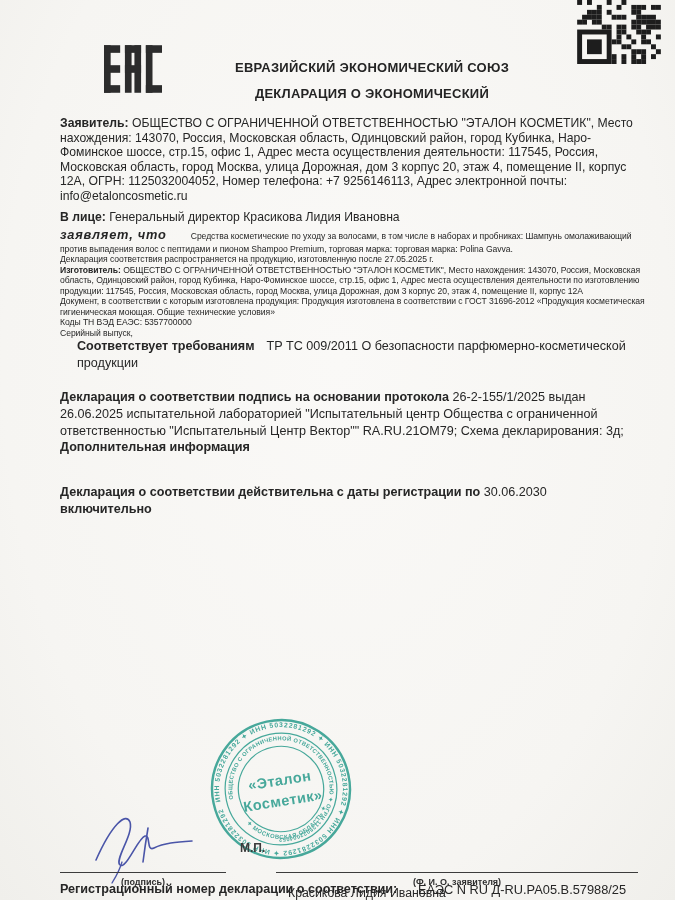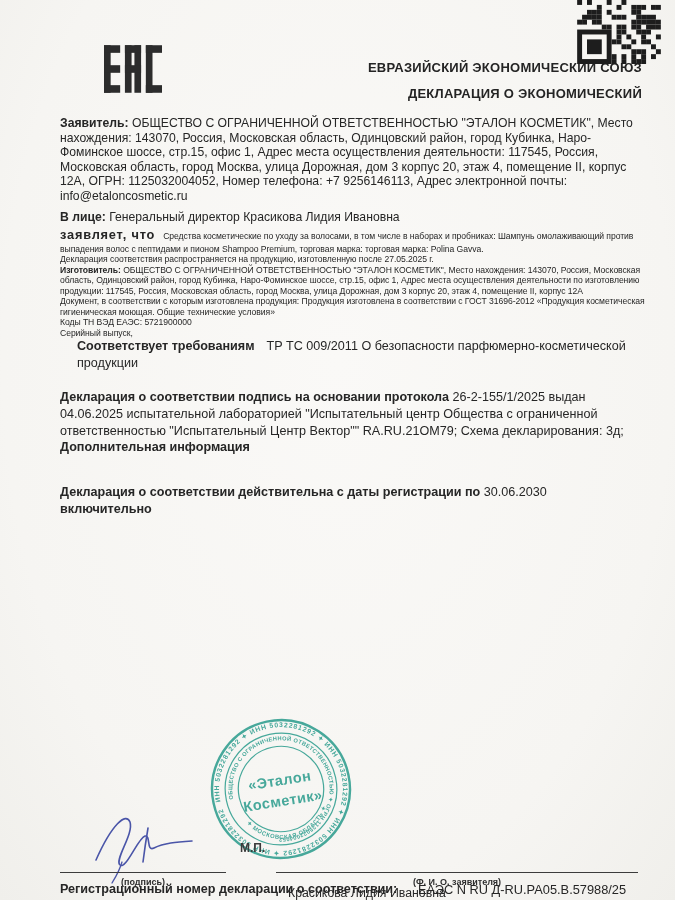--- a/index.html
+++ b/index.html
@@ -16,34 +16,34 @@
     color:var(--txt);
     overflow:hidden;
   }
   .abs{position:absolute;}
   p{margin:0;}
   b{font-weight:700;}
 
   
   .eac-logo{left:104px;top:44px;width:58px;height:50px;}
   .eac-logo svg{display:block;}
-  .title{left:102px;width:540px;text-align:right;font-weight:600;font-size:13px;letter-spacing:.25px;color:#242424;}
+  .title{left:102px;width:540px;text-align:center;font-weight:600;font-size:13px;letter-spacing:.25px;color:#242424;}
   .t1{top:60px;}
   .t2{top:86px;}
   .qr{left:577px;top:0;width:84px;height:64px;}
 
   
   .body-txt{font-size:12.2px;line-height:14.6px;}
   .applicant{left:60px;top:116px;width:583px;}
   .representative{left:60px;top:210px;width:583px;}
 
   .declares{left:60px;top:229px;width:586px;}
   .declares p{line-height:10.5px;}
   .sm{font-size:8.6px;letter-spacing:-.05px;line-height:10.5px;}
-  .dec-label{font-size:12.8px;letter-spacing:.8px;margin-right:8px;}
+  .dec-label{font-size:12.8px;letter-spacing:.8px;margin-right:24px;font-style:italic;}
 
   .lg{font-size:12.6px;line-height:17px;}
   .compliance{left:60px;top:338px;width:586px;margin-left:17px;}
   .compliance b{margin-right:12px;}
   .basis{left:60px;top:389px;width:586px;}
   .additional{left:60px;top:439px;}
   .validity{left:60px;top:484px;width:586px;}
 
   
   .stamp{left:206px;top:714px;width:150px;height:150px;opacity:.88;}
@@ -195,31 +195,31 @@
     </p>
     <p class="sm">Декларация соответствия распространяется на продукцию, изготовленную после 27.05.2025 г.</p>
     <p class="sm">
       <b>Изготовитель:</b>
       <span>ОБЩЕСТВО С ОГРАНИЧЕННОЙ ОТВЕТСТВЕННОСТЬЮ "ЭТАЛОН КОСМЕТИК", Место нахождения: 143070, Россия, Московская область, Одинцовский район, город Кубинка, Наро-Фоминское шоссе, стр.15, офис 1, Адрес места осуществления деятельности по изготовлению продукции: 117545, Россия, Московская область,  город Москва, улица Дорожная, дом 3 корпус 20, этаж 4, помещение II, корпус 12А</span>
     </p>
     <p class="sm">
       <span>Документ, в соответствии с которым изготовлена продукция:</span>
       <span>Продукция изготовлена в соответствии с ГОСТ 31696-2012 «Продукция косметическая гигиеническая моющая. Общие технические условия»</span>
     </p>
-    <p class="sm">Коды ТН ВЭД ЕАЭС: 5721900000</p>
+    <p class="sm">Коды ТН ВЭД ЕАЭС: 5357700000</p>
     <p class="sm">Серийный выпуск,</p>
   </div>
 
   <p class="abs lg compliance">
     <b>Соответствует требованиям</b><span>ТР ТС 009/2011 О безопасности парфюмерно-косметической продукции</span>
   </p>
 
   <p class="abs lg basis">
     <b>Декларация о соответствии подпись на основании протокола</b>
-    <span>26-2-155/1/2025 выдан 04.06.2025  испытательной лабораторией "Испытательный центр Общества с ограниченной ответственностью "Испытательный Центр Вектор"" RA.RU.21ОМ79; Схема декларирования: 3д;</span>
+    <span>26-2-155/1/2025 выдан 26.06.2025  испытательной лабораторией "Испытательный центр Общества с ограниченной ответственностью "Испытательный Центр Вектор"" RA.RU.21ОМ79; Схема декларирования: 3д;</span>
   </p>
   <p class="abs lg additional">
     <b>Дополнительная информация</b>
   </p>
 
   <div class="abs lg validity">
     <p>
       <b>Декларация о соответствии действительна с даты регистрации по</b>
       <span>30.06.2030</span>
     </p>

